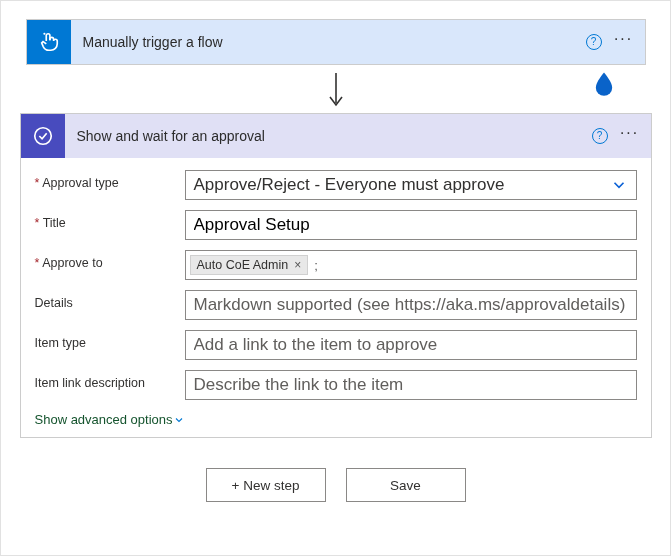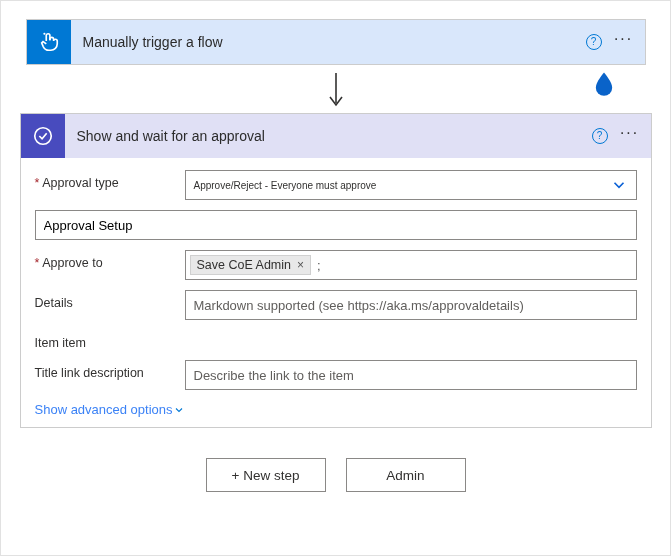--- a/index.html
+++ b/index.html
@@ -114,31 +114,31 @@
   }
   .select-box {
     border: 1px solid #8a8886;
     height: 30px;
     display: flex;
     align-items: center;
     padding: 0 8px;
     background: #fff;
     cursor: pointer;
   }
-  .select-box .sel-text { flex: 1; font-size: 10px; }
+  .select-box .sel-text { flex: 1; font-size: 17px; }
   .chevron {
     color: #0b61d6;
     width: 18px; height: 18px;
   }
   .text-input {
     width: 100%;
     height: 30px;
     border: 1px solid #8a8886;
     padding: 0 8px;
-    font-size: 13px;
+    font-size: 17px;
     font-family: inherit;
     background: #fff;
   }
   .text-input::placeholder { color: #605e5c; }
   .token-box {
     border: 1px solid #8a8886;
     min-height: 30px;
     padding: 3px 4px;
     display: flex;
     align-items: center;
@@ -157,21 +157,21 @@
   .token-x {
     cursor: pointer;
     font-size: 12px;
     color: #555;
   }
   .token-sep {
     color: #555;
     padding: 0 2px;
   }
   .adv-link {
-    color: #3b82f6;
+    color: #14532d;
     font-size: 13px;
     display: flex;
     align-items: center;
     margin-top: 12px;
     cursor: pointer;
     width: fit-content;
   }
   .adv-link svg { width: 12px; height: 12px; }
   .footer-buttons {
     display: flex;
@@ -247,64 +247,68 @@
           <div class="select-box">
             <span class="sel-text">Approve/Reject - Everyone must approve</span>
             <svg class="chevron" viewBox="0 0 24 24" fill="none" stroke="currentColor" stroke-width="2.2">
               <polyline points="6 9 12 15 18 9"></polyline>
             </svg>
           </div>
         </div>
       </div>
 
       <div class="form-row">
+        <div class="form-label req">Title</div>
         <div class="form-control">
           <input class="text-input" type="text" value="Approval Setup" style="">
         </div>
       </div>
 
       <div class="form-row">
         <div class="form-label req">Approve to</div>
         <div class="form-control">
           <div class="token-box">
             <span class="token">
-              <span>Save CoE Admin</span>
+              <span>Auto CoE Admin</span>
               <span class="token-x">×</span>
             </span>
             <span class="token-sep">;</span>
           </div>
         </div>
       </div>
 
       <div class="form-row">
         <div class="form-label">Details</div>
         <div class="form-control">
           <input class="text-input" type="text" placeholder="Markdown supported (see https://aka.ms/approvaldetails)" style="">
         </div>
       </div>
 
       <div class="form-row">
-        <div class="form-label">Item item</div>
-      </div>
-
-      <div class="form-row">
-        <div class="form-label">Title link description</div>
+        <div class="form-label">Item type</div>
+        <div class="form-control">
+          <input class="text-input" type="text" placeholder="Add a link to the item to approve" style="">
+        </div>
+      </div>
+
+      <div class="form-row">
+        <div class="form-label">Item link description</div>
         <div class="form-control">
           <input class="text-input" type="text" placeholder="Describe the link to the item" style="">
         </div>
       </div>
 
       <div class="adv-link">
         <span>Show advanced options</span>
         <svg viewBox="0 0 24 24" fill="none" stroke="#0078d4" stroke-width="2.2">
           <polyline points="6 9 12 15 18 9"></polyline>
         </svg>
       </div>
 
     </div>
   </div>
 
   <div class="footer-buttons">
     <button class="btn">+ New step</button>
-    <button class="btn">Admin</button>
+    <button class="btn">Save</button>
   </div>
 
 </div>
 
 </body></html>

